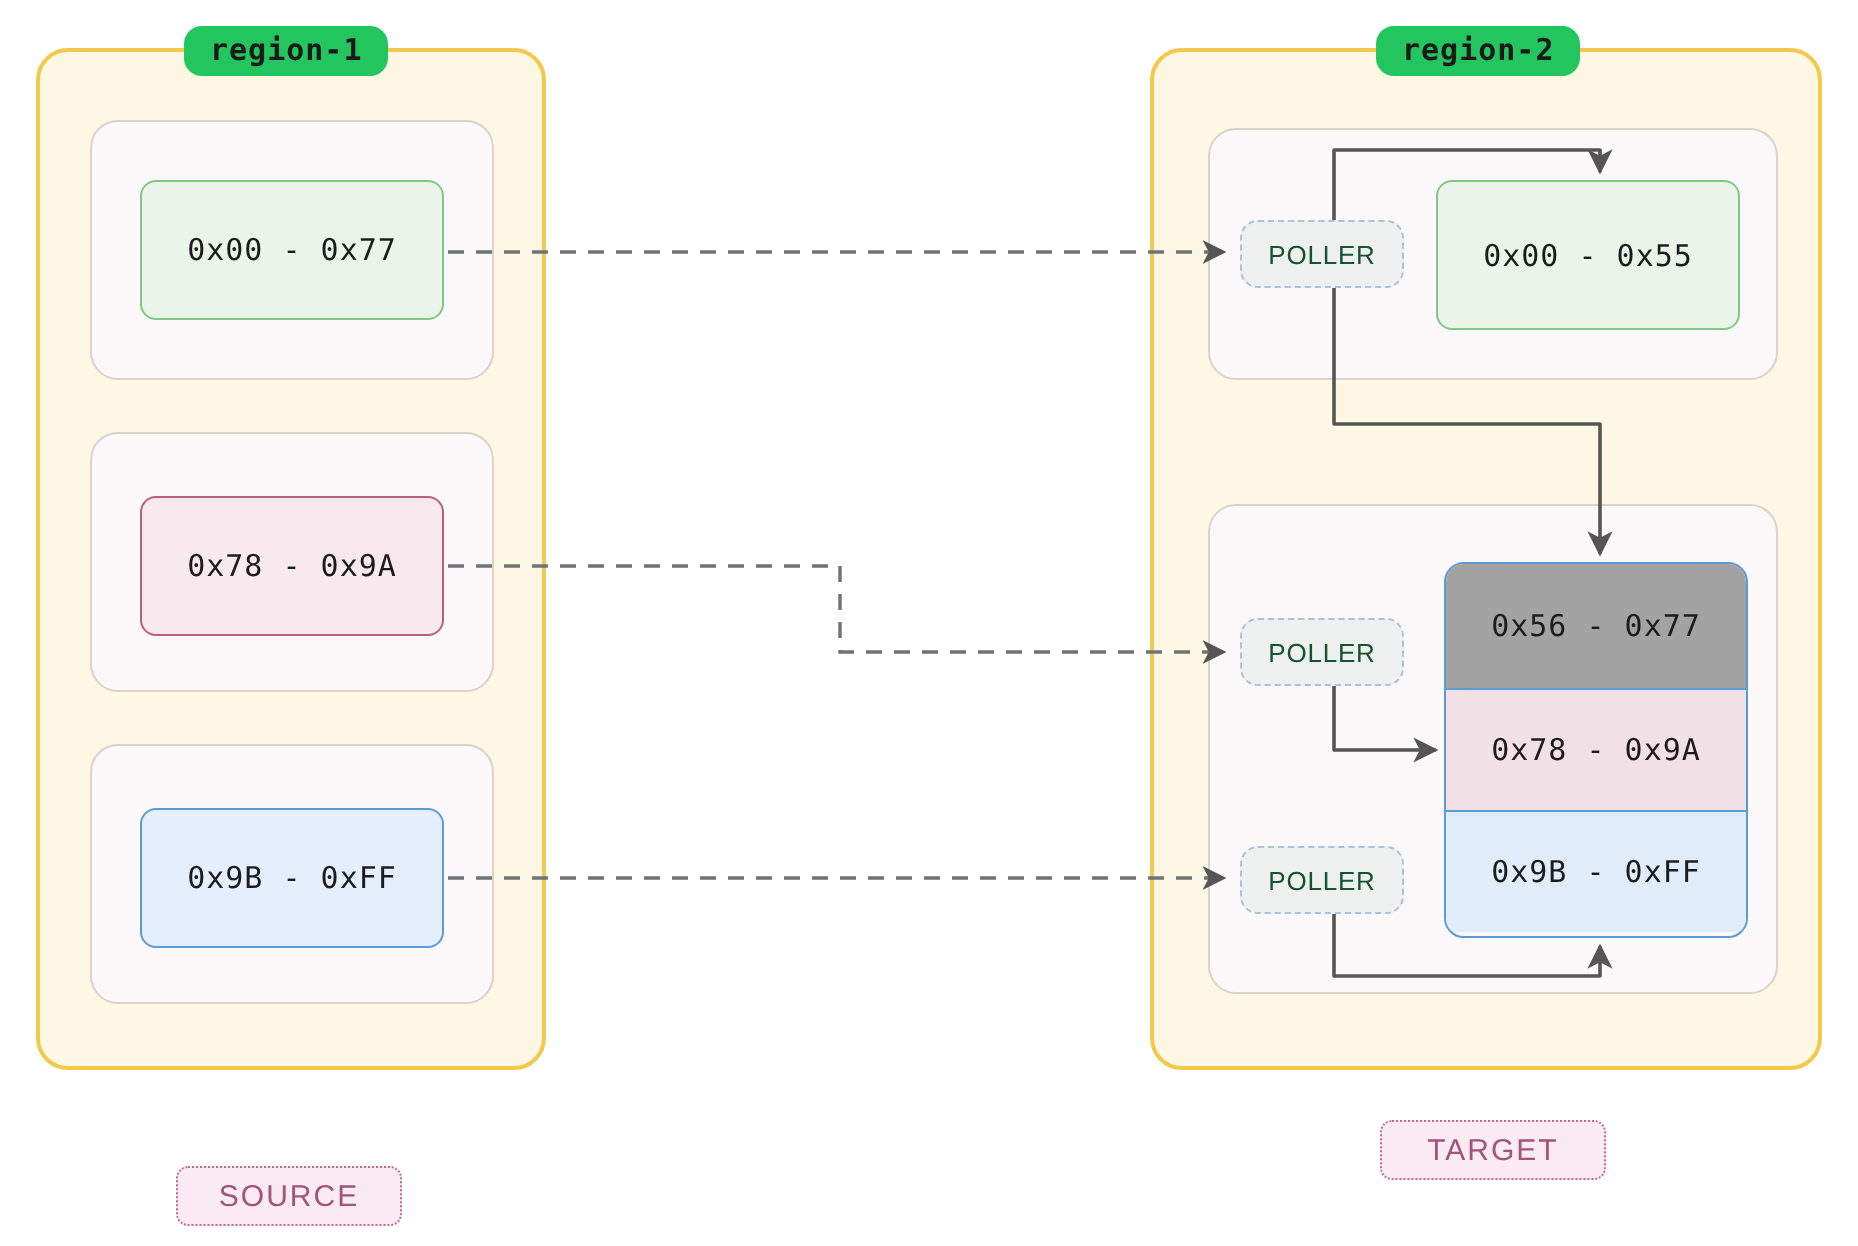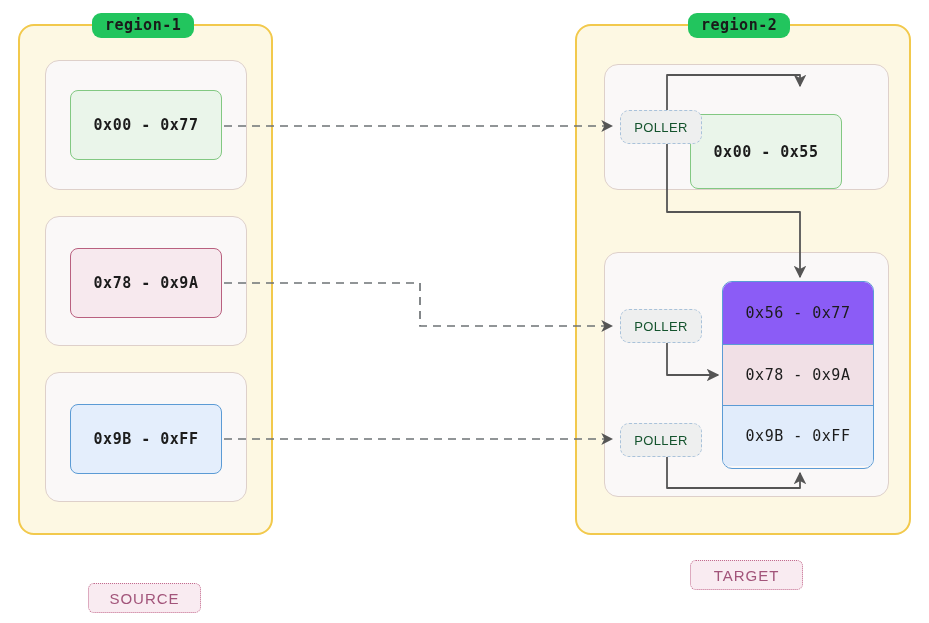--- a/index.html
+++ b/index.html
@@ -60,21 +60,20 @@
     box-sizing: border-box;
     display: flex;
     align-items: center;
     justify-content: center;
     font-family: "DejaVu Sans Mono", monospace;
     font-size: 15px;
     color: #1c1c1c;
     border-radius: 8px;
     letter-spacing: 0.5px;
     white-space: nowrap;
-    font-weight: bold;
   }
   .chip.green  { background: #eaf5ea; border: 1.6px solid #82c882; }
   .chip.pink   { background: #f7e9ee; border: 1.6px solid #b9607f; }
   .chip.blue   { background: #e4eefc; border: 1.6px solid #5b9bd5; }
 
   
   .stack {
     position: absolute;
     box-sizing: border-box;
     border: 1.8px solid #5b9bd5;
@@ -85,21 +84,21 @@
     box-sizing: border-box;
     display: flex;
     align-items: center;
     justify-content: center;
     font-family: "DejaVu Sans Mono", monospace;
     font-size: 15px;
     color: #1c1c1c;
     letter-spacing: 0.5px;
     white-space: nowrap;
   }
-  .seg-green { background: #8b5cf6; }
+  .seg-green { background: #a3a3a3; }
   .seg-pink  { background: #f1e0e6; border-top: 1.6px solid #5b9bd5; border-bottom: 1.6px solid #5b9bd5; }
   .seg-blue  { background: #e1ecfb; }
 
   
   .poller {
     position: absolute;
     box-sizing: border-box;
     display: flex;
     align-items: center;
     justify-content: center;
@@ -155,21 +154,21 @@
   <div class="chip pink" style="left:70px; top:248px; width:152px; height:70px;">0x78 - 0x9A</div>
 
   <div class="card" style="left:45px; top:372px; width:202px; height:130px;"></div>
   <div class="chip blue" style="left:70px; top:404px; width:152px; height:70px;">0x9B - 0xFF</div>
 
   <div class="region" style="left:575px; top:24px; width:336px; height:511px;"></div>
   <div class="region-label" style="left:688px; top:13px;">region-2</div>
 
   <div class="card" style="left:604px; top:64px; width:285px; height:126px;"></div>
   <div class="poller" style="left:620px; top:110px; width:82px; height:34px;">POLLER</div>
-  <div class="chip green" style="left:690px; top:90px; width:152px; height:75px;margin-top:24px;">0x00 - 0x55</div>
+  <div class="chip green" style="left:718px; top:90px; width:152px; height:75px;">0x00 - 0x55</div>
 
   <div class="card" style="left:604px; top:252px; width:285px; height:245px;"></div>
   <div class="poller" style="left:620px; top:309px; width:82px; height:34px;">POLLER</div>
   <div class="poller" style="left:620px; top:423px; width:82px; height:34px;">POLLER</div>
 
   <div class="stack" style="left:722px; top:281px; width:152px; height:188px;">
     <div class="stack-seg seg-green" style="height:62px;">0x56 - 0x77</div>
     <div class="stack-seg seg-pink" style="height:62px;">0x78 - 0x9A</div>
     <div class="stack-seg seg-blue" style="height:60px;">0x9B - 0xFF</div>
   </div>

